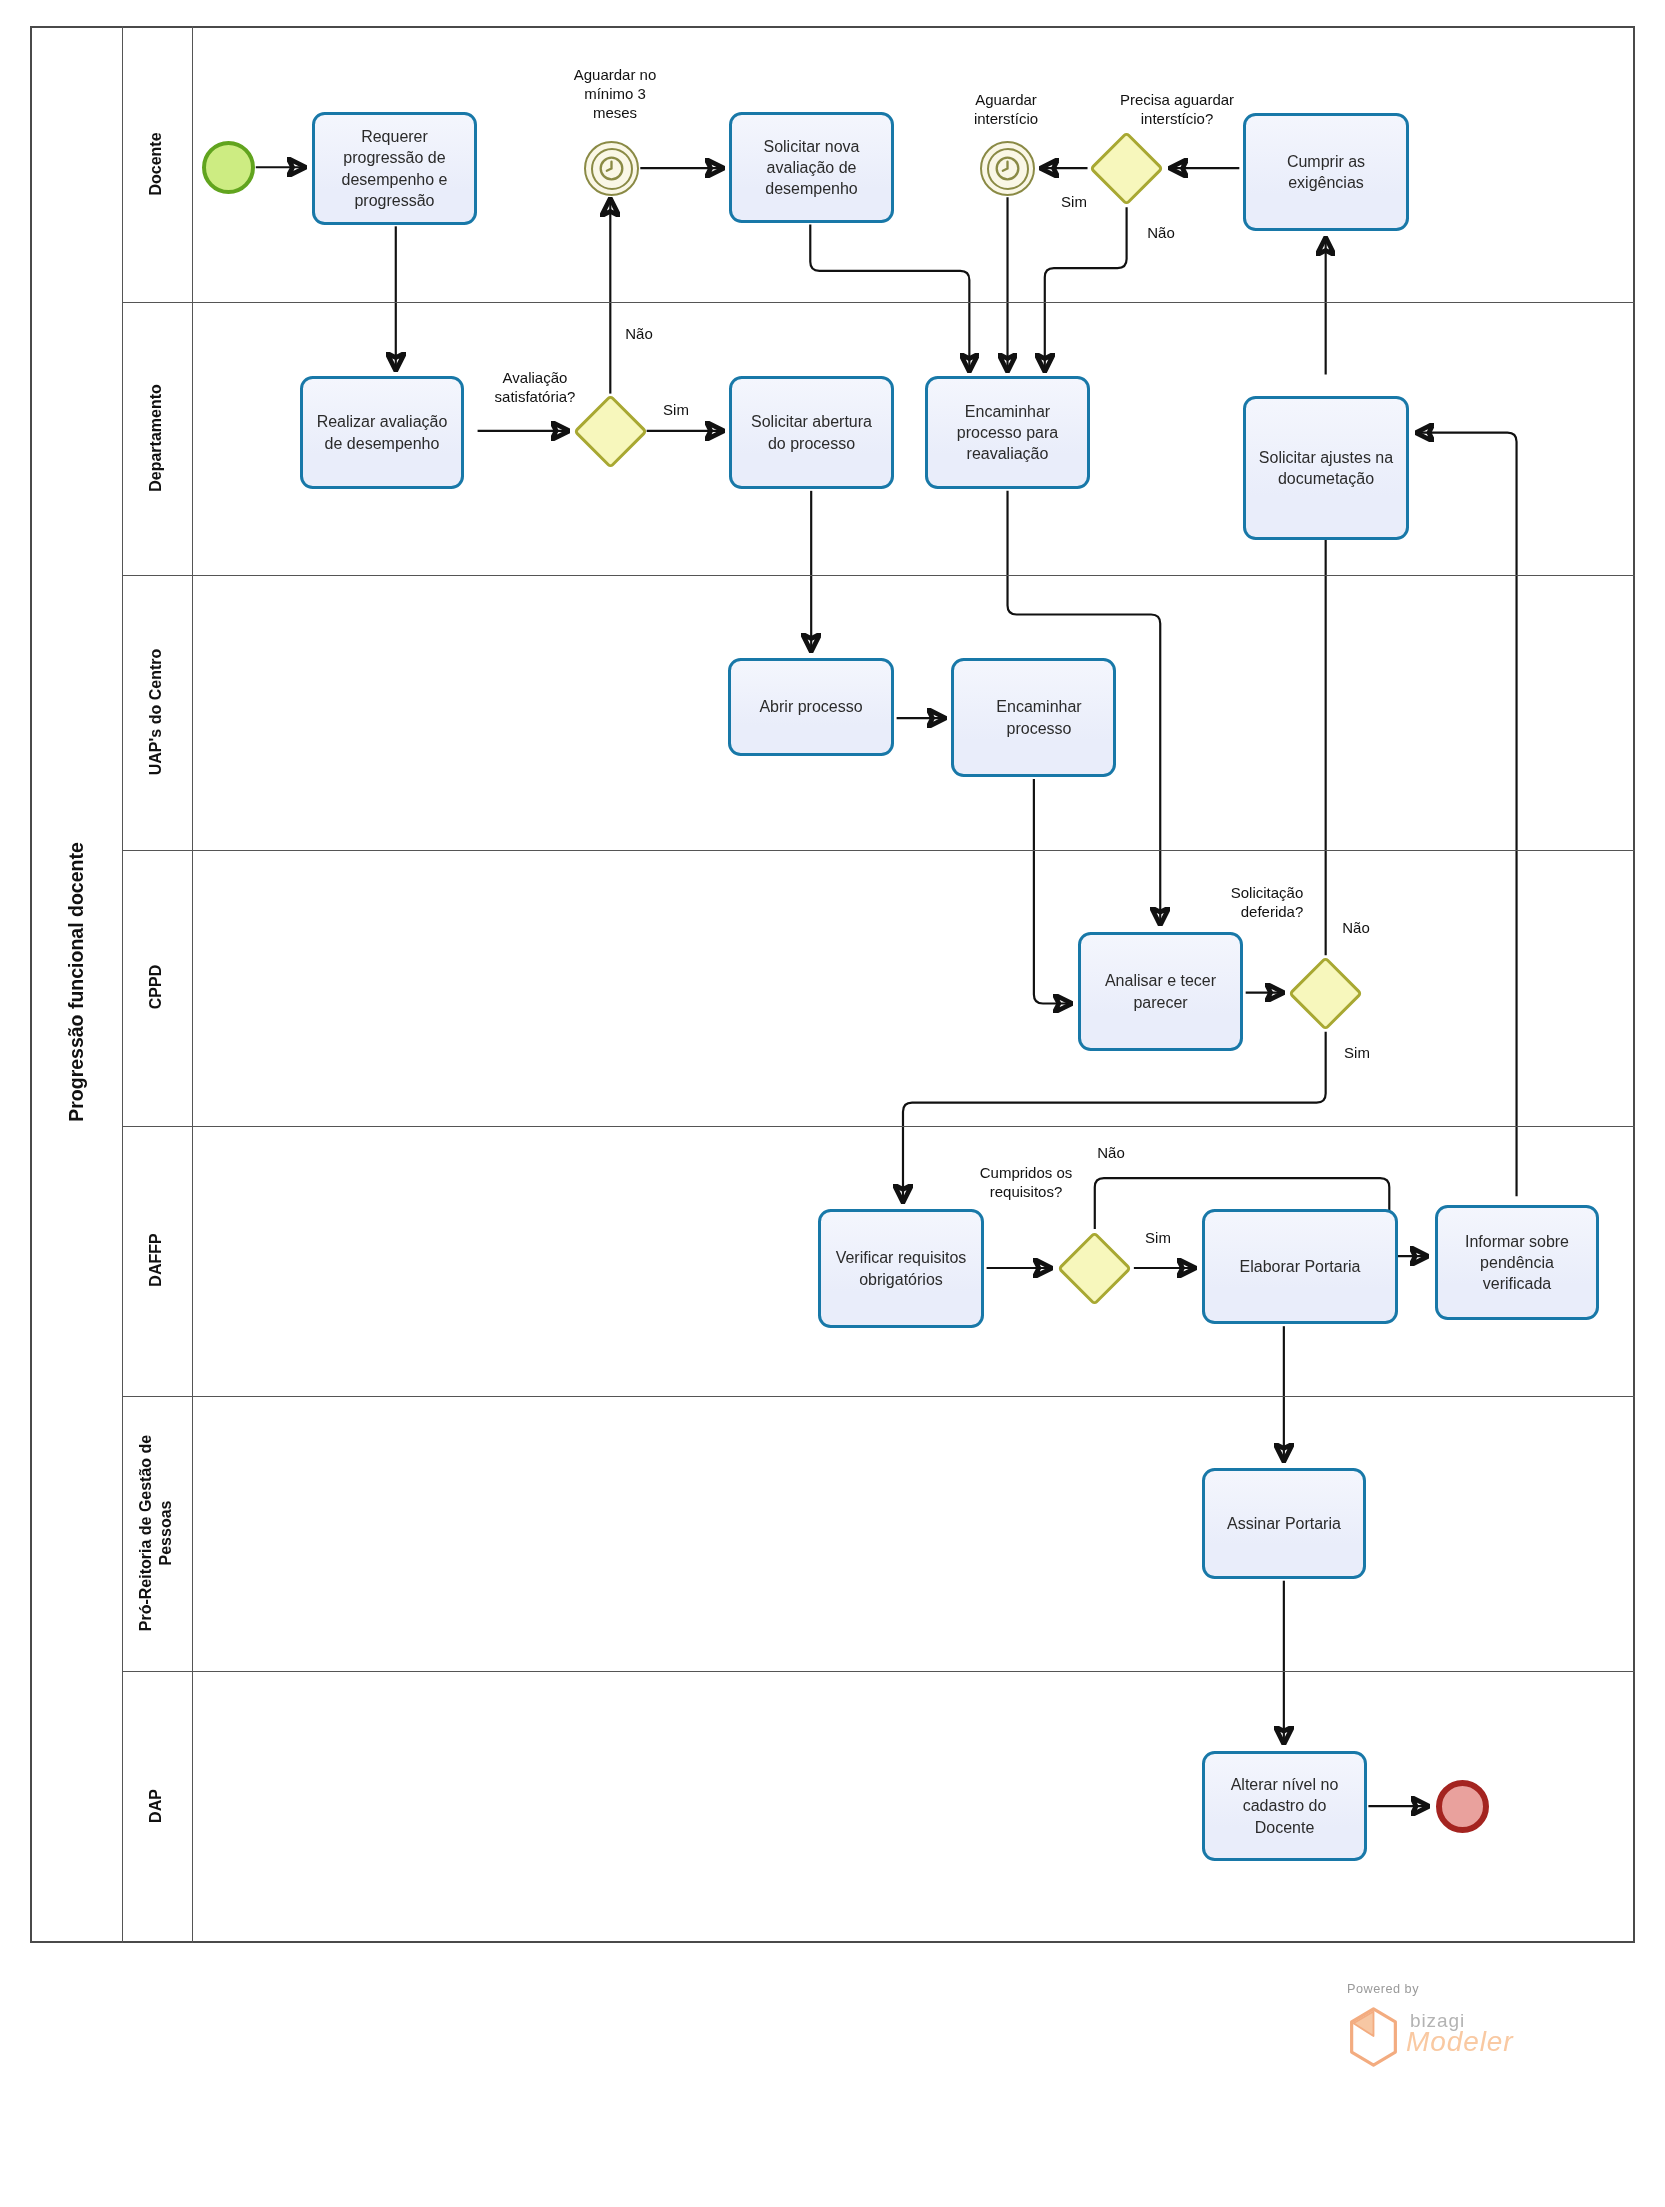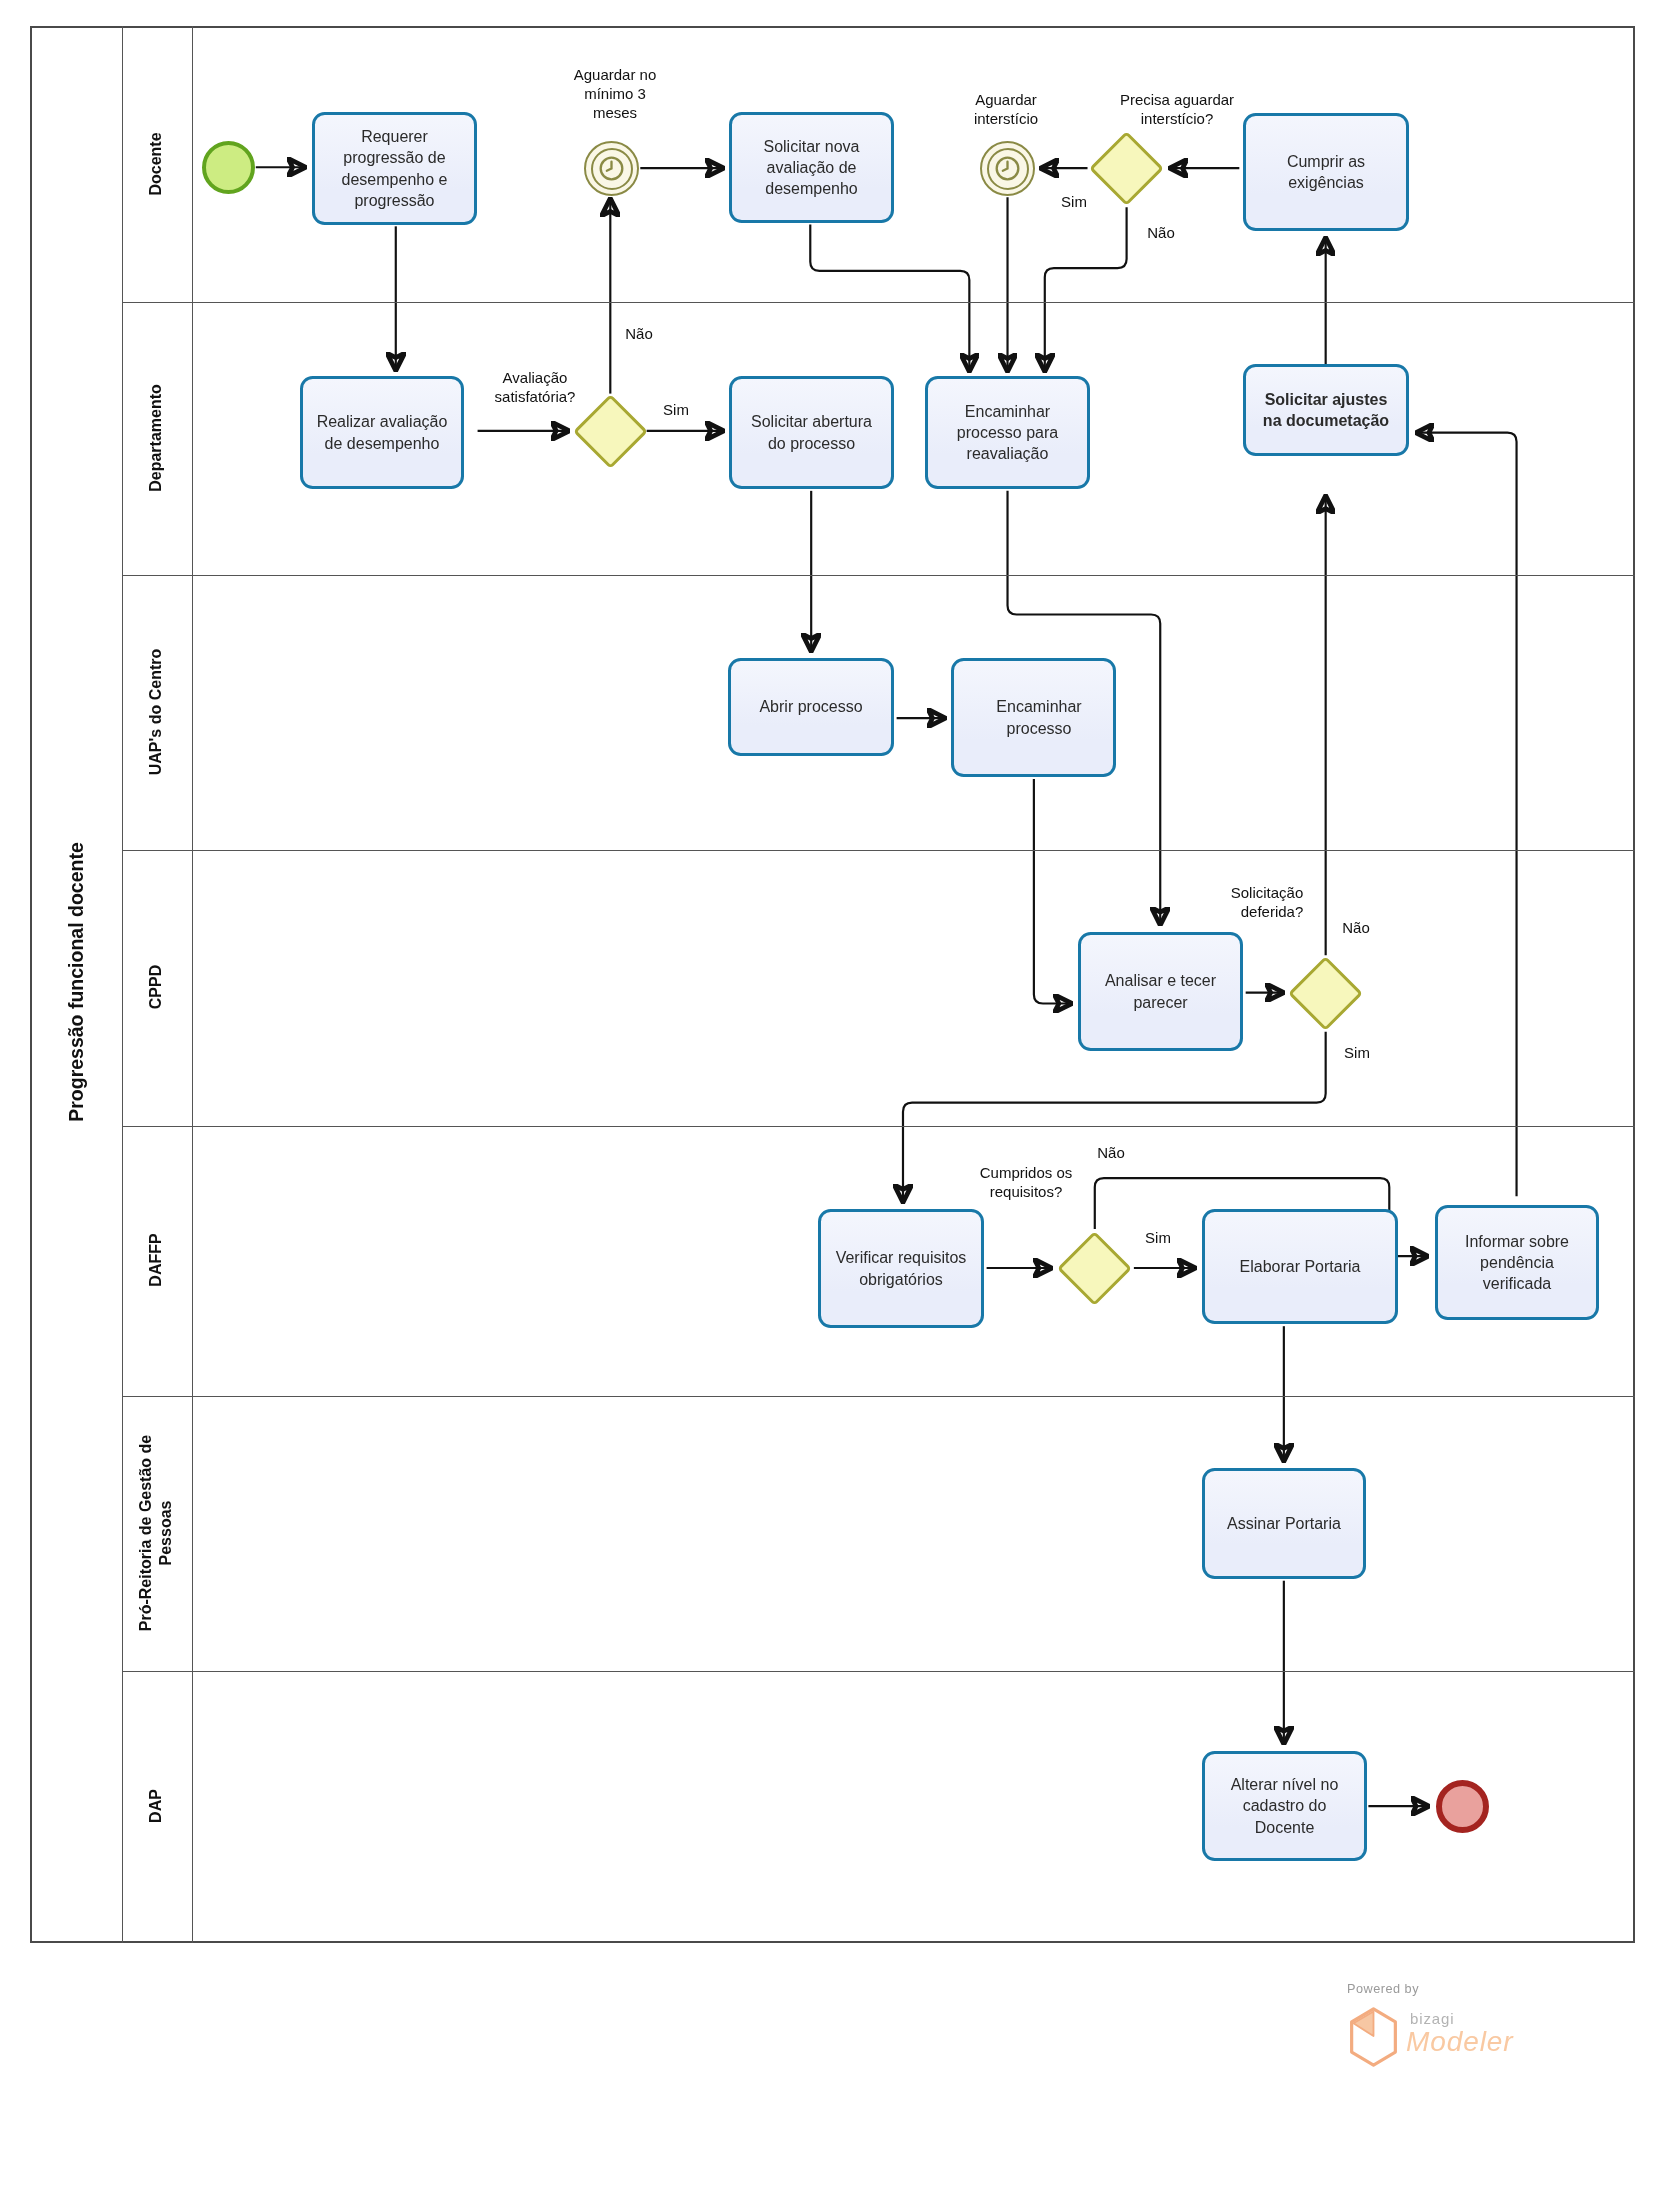--- a/index.html
+++ b/index.html
@@ -60,21 +60,21 @@
     white-space:pre-line; line-height:1.25;
   }
   .pool-title{
     position:absolute; transform:translate(-50%,-50%) rotate(-90deg);
     font-weight:bold; font-size:19.5px; color:#111; white-space:nowrap;
   }
   #edges{position:absolute; left:0; top:0;}
   #edges path{fill:none; stroke:var(--flow); stroke-width:2.4px;}
 
   .brand-powered{position:absolute; font-size:12.7px; color:var(--brand-gray); letter-spacing:0.5px;}
-  .brand-bizagi{position:absolute; font-size:15px; color:#b3b3b3; letter-spacing:0.9px;}
+  .brand-bizagi{position:absolute; font-size:19px; color:#b3b3b3; letter-spacing:0.9px;}
   .brand-modeler{position:absolute; font-size:28px; color:var(--brand-orange-light); letter-spacing:0.9px;font-style:italic;}
 </style>
 </head>
 <body>
 
 <div id="canvas">
 
   <svg id="edges" width="1666" height="2207" viewBox="0 0 1832 2428">
     <defs>
       <marker id="arrow" viewBox="0 0 10 10" refX="8.6" refY="5" markerWidth="9" markerHeight="9" orient="auto-start-reverse">
@@ -157,21 +157,21 @@
   <div class="gateway" style="left:1299px; top:967px;"></div>
   <div class="gateway" style="left:1068px; top:1242px;"></div>
 
   <div class="task" style="left:312px; top:112px; width:165px; height:113px;">Requerer progressão de desempenho e progressão</div>
   <div class="task" style="left:729px; top:112px; width:165px; height:111px;">Solicitar nova avaliação de desempenho</div>
   <div class="task" style="left:1243px; top:113px; width:166px; height:118px;">Cumprir as exigências</div>
 
   <div class="task" style="left:300px; top:376px; width:164px; height:113px;">Realizar avaliação de desempenho</div>
   <div class="task" style="left:729px; top:376px; width:165px; height:113px;">Solicitar abertura do processo</div>
   <div class="task" style="left:925px; top:376px; width:165px; height:113px;">Encaminhar processo para reavaliação</div>
-  <div class="task" style="left:1243px; top:364px; width:166px; height:92px;font-weight:bold;">Solicitar ajustes na documetação</div>
+  <div class="task" style="left:1243px; top:396px; width:166px; height:144px;">Solicitar ajustes na documetação</div>
 
   <div class="task" style="left:728px; top:658px; width:166px; height:98px;">Abrir processo</div>
   <div class="task" style="left:951px; top:658px; width:165px; height:119px;padding-left:20px;">Encaminhar processo</div>
 
   <div class="task" style="left:1078px; top:932px; width:165px; height:119px;">Analisar e tecer parecer</div>
 
   <div class="task" style="left:818px; top:1209px; width:166px; height:119px;">Verificar requisitos obrigatórios</div>
   <div class="task" style="left:1202px; top:1209px; width:196px; height:115px;">Elaborar Portaria</div>
   <div class="task" style="left:1435px; top:1205px; width:164px; height:115px;">Informar sobre pendência verificada</div>
 

